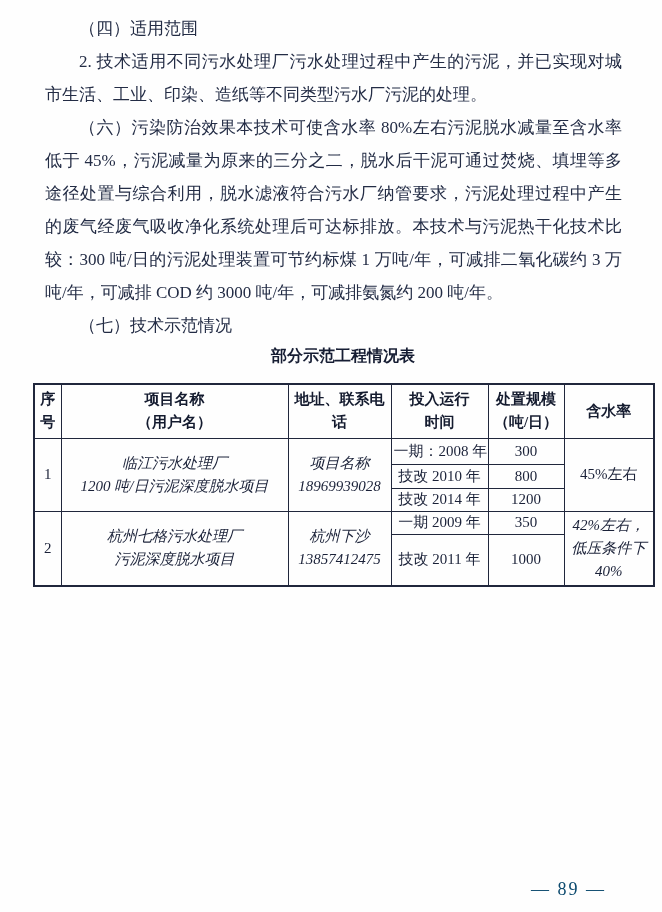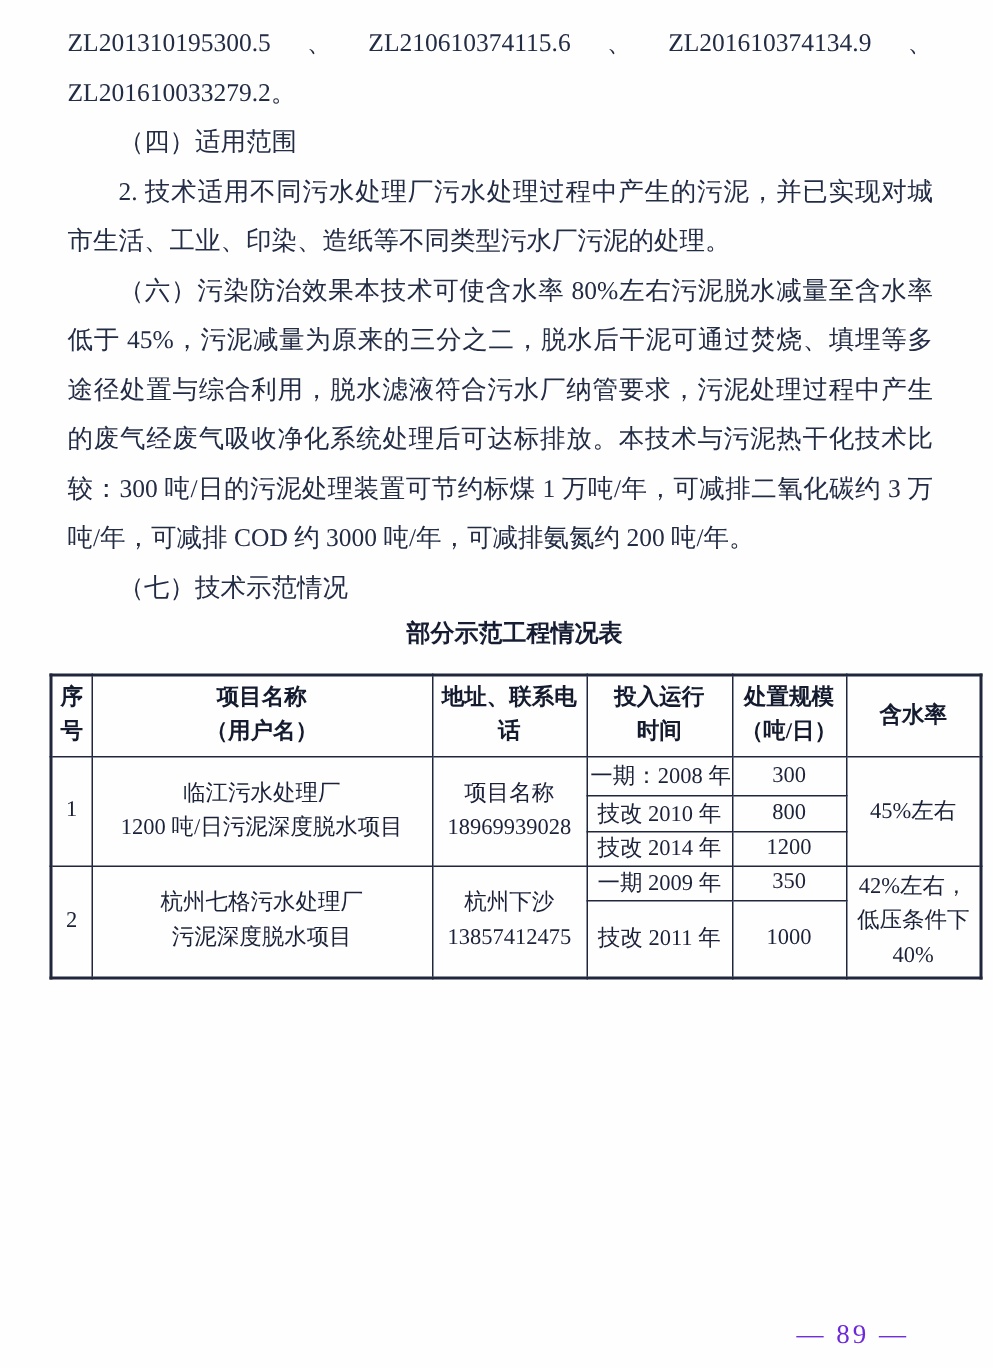--- a/index.html
+++ b/index.html
@@ -54,38 +54,37 @@
     color: #141b2f;
     line-height: 23px;
   }
   tr.hdr     { height: 54px; }
   tr.r1a     { height: 26px; }
   tr.r1b     { height: 24px; }
   tr.r1c     { height: 23px; }
   tr.r2a     { height: 23px; }
   tr.r2b     { height: 52px; }
   td.multiline div, th div { line-height: 23px; }
-  td .cell-line { line-height: 24px; }
+  td .cell-line { line-height: 24px; font-style: italic; }
 
   .page-number {
     position: absolute;
     right: 56px;
     bottom: 12px;
     font-size: 18px;
     letter-spacing: 2px;
-    color: #6d28d9;
+    color: #0c4a6e;
   }
 </style>
 </head>
 <body>
 
 <div class="page">
 
   <div class="body-text">
-    <p>ZL201310195300.5、ZL210610374115.6、ZL201610374134.9、ZL201610033279.2。</p>
     <p class="indent">（四）适用范围</p>
     <p class="indent">2. 技术适用不同污水处理厂污水处理过程中产生的污泥，并已实现对城市生活、工业、印染、造纸等不同类型污水厂污泥的处理。</p>
     <p class="indent">（六）污染防治效果本技术可使含水率 80%左右污泥脱水减量至含水率低于 45%，污泥减量为原来的三分之二，脱水后干泥可通过焚烧、填埋等多途径处置与综合利用，脱水滤液符合污水厂纳管要求，污泥处理过程中产生的废气经废气吸收净化系统处理后可达标排放。本技术与污泥热干化技术比较：300 吨/日的污泥处理装置可节约标煤 1 万吨/年，可减排二氧化碳约 3 万吨/年，可减排 COD 约 3000 吨/年，可减排氨氮约 200 吨/年。</p>
     <p class="indent">（七）技术示范情况</p>
   </div>
 
   <div class="table-block">
     <div class="table-title">部分示范工程情况表</div>
 
     <table class="demo-table">

